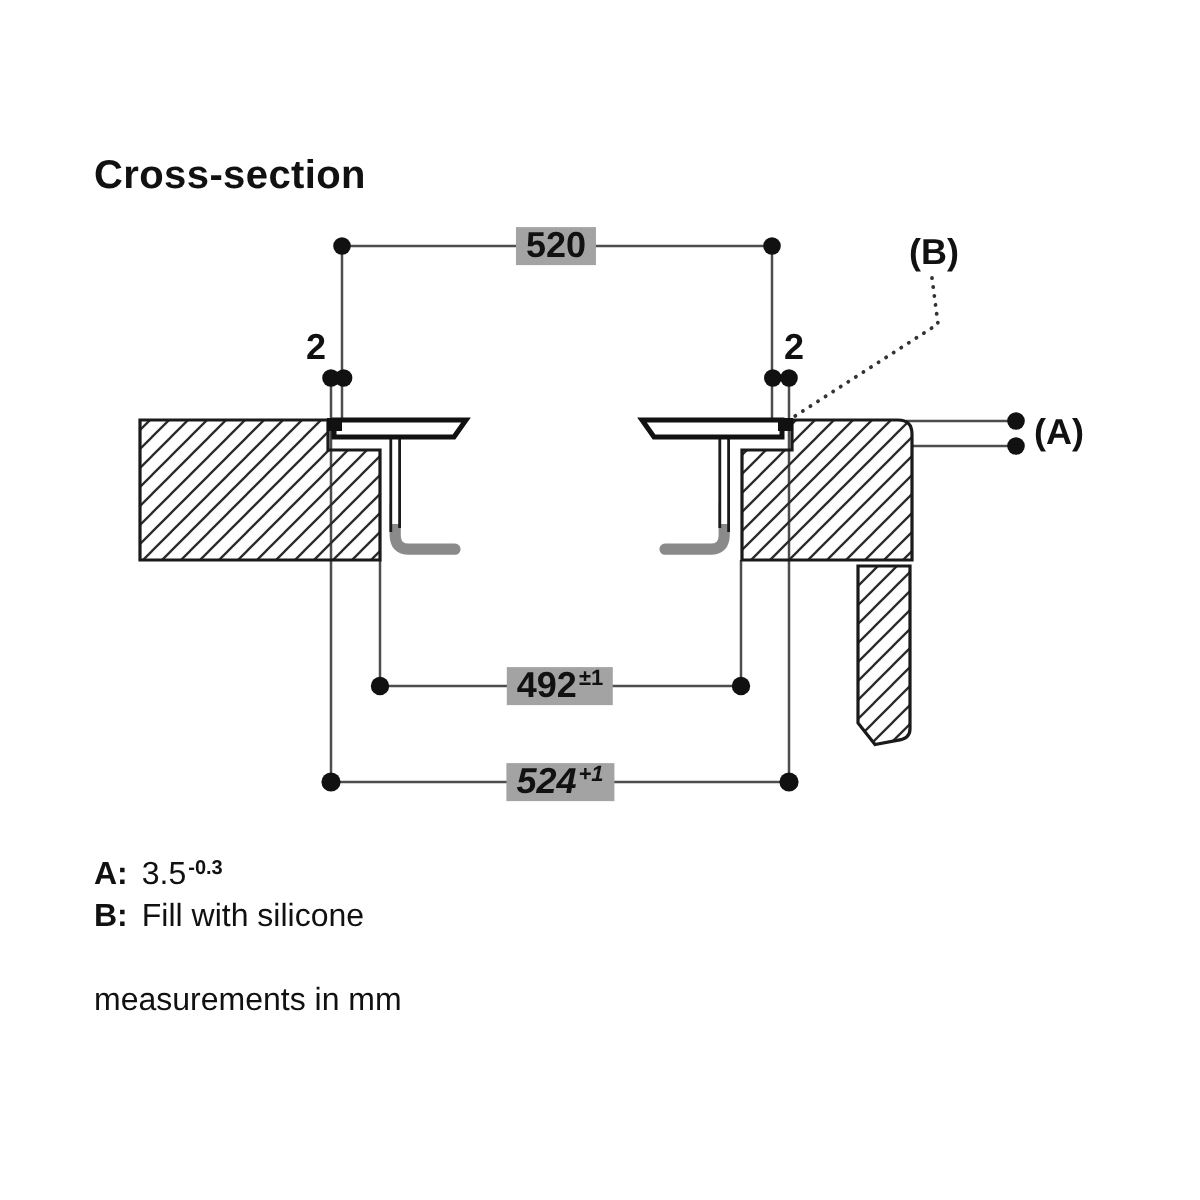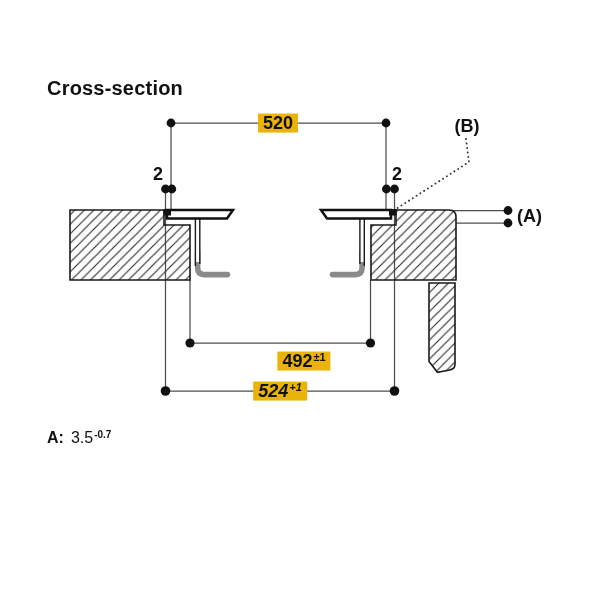--- a/index.html
+++ b/index.html
@@ -4,36 +4,36 @@
 <style>
   html,body{margin:0;padding:0;background:#ffffff;}
   #canvas{
     position:relative;width:600px;height:600px;background:#ffffff;overflow:hidden;
     font-family:"Liberation Sans","DejaVu Sans",sans-serif;color:#111;
   }
   #drawing{position:absolute;left:0;top:0;}
   .lbl{position:absolute;white-space:nowrap;color:#111;}
   .center{transform:translate(-50%,-50%);}
   .vcenter{transform:translateY(-50%);}
-  .dim{font-size:18px;font-weight:700;background:#eab308;padding:0 5px;line-height:1.05;}
+  .dim{font-size:18px;font-weight:700;background:#a3a3a3;padding:0 5px;line-height:1.05;}
   .dim.nobg{background:transparent;padding:0;}
   .callout{font-size:18px;font-weight:700;line-height:1;}
   .sup{font-size:11px;font-weight:700;position:relative;top:-6px;margin-left:1px;}
   #title{left:47px;top:77px;font-size:20px;font-weight:700;letter-spacing:.2px;}
   .note{left:47px;font-size:16px;line-height:1;}
   .note .note-label{font-weight:700;margin-right:7px;}
   .note .note-val{font-weight:400;}
   .note .sup{font-size:10px;top:-5px;}
   #note-a{top:430px;}
   #note-b{top:451px;}
   #footer-note{left:47px;top:492px;font-size:16px;font-weight:400;}
   #dim-520{left:278px;top:123px;}
   #dim-gap-left{left:158px;top:174px;}
   #dim-gap-right{left:397px;top:174px;}
-  #dim-492{left:280px;top:361px;margin-left:24px;}
+  #dim-492{left:280px;top:343px;}
   #dim-524{left:280px;top:391px;font-style:italic;}
   #callout-a{left:517px;top:216px;}
   #callout-b{left:467px;top:126px;}
 </style>
 </head>
 <body>
 
 <div id="canvas">
 
   <svg id="drawing" width="600" height="600" viewBox="0 0 600 600">
@@ -117,18 +117,22 @@
 
   <div id="dim-524" class="lbl dim center">
     <span>524</span><span class="sup">+1</span>
   </div>
 
   <div id="callout-a" class="lbl callout vcenter">(A)</div>
 
   <div id="callout-b" class="lbl callout center">(B)</div>
 
   <div id="note-a" class="lbl note">
-    <span class="note-label">A:</span><span class="note-val">3.5</span><span class="sup">-0.7</span>
+    <span class="note-label">A:</span><span class="note-val">3.5</span><span class="sup">-0.3</span>
   </div>
 
+  <div id="note-b" class="lbl note">
+    <span class="note-label">B:</span><span class="note-val">Fill with silicone</span>
+  </div>
 
+  <div id="footer-note" class="lbl">measurements in mm</div>
 
 </div>
 
 </body></html>

